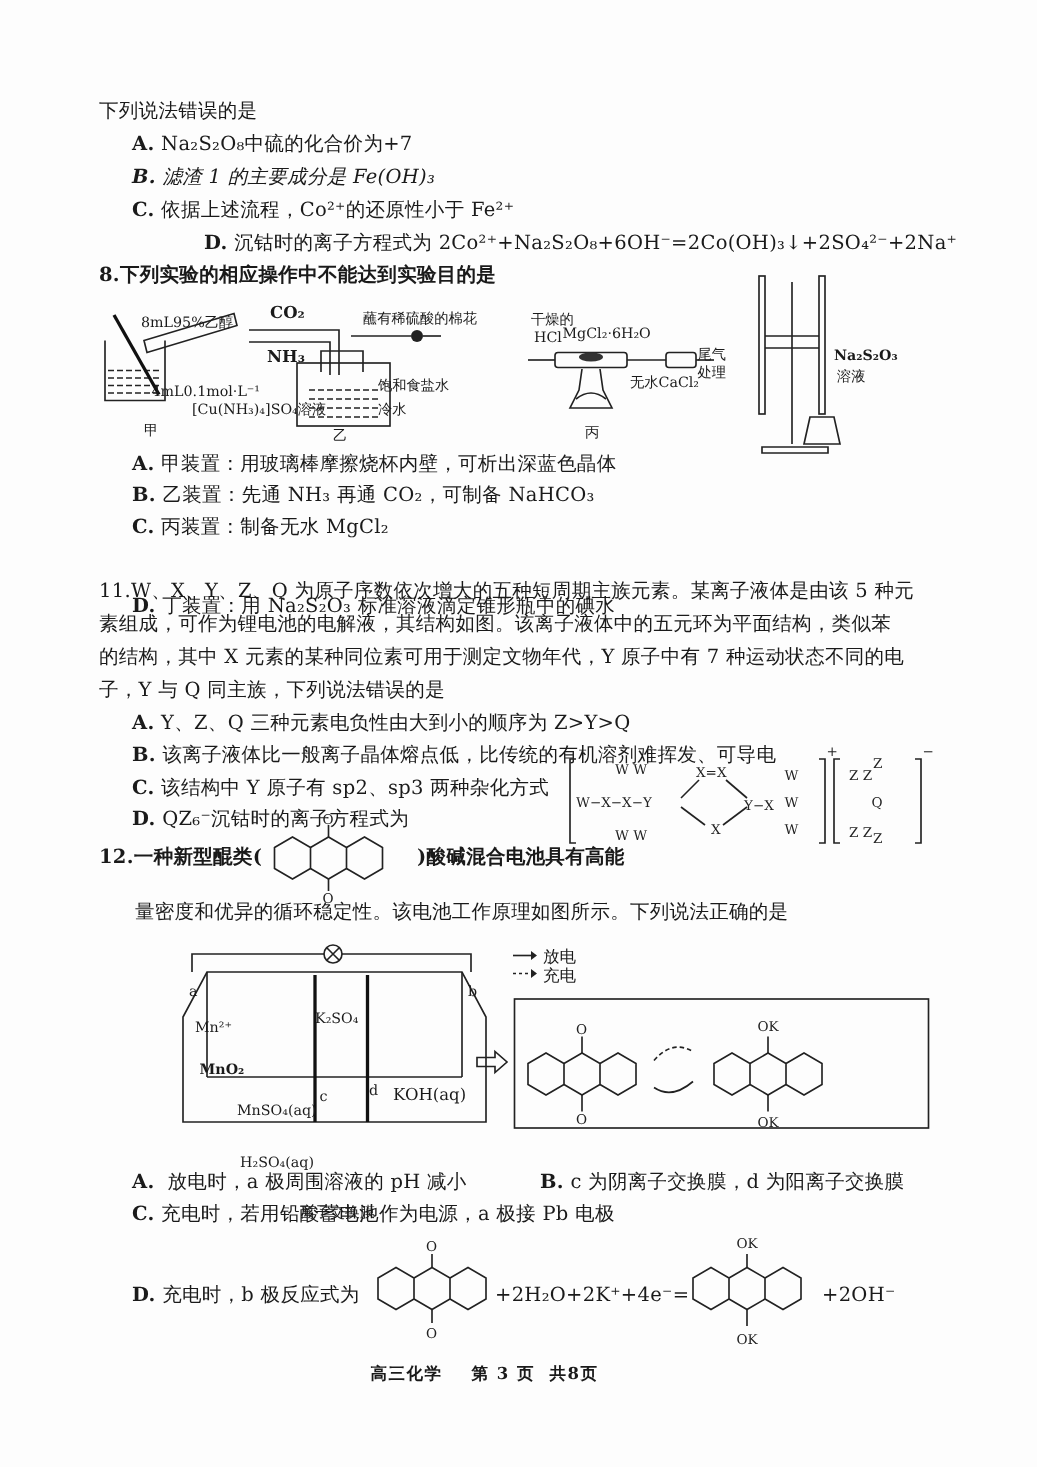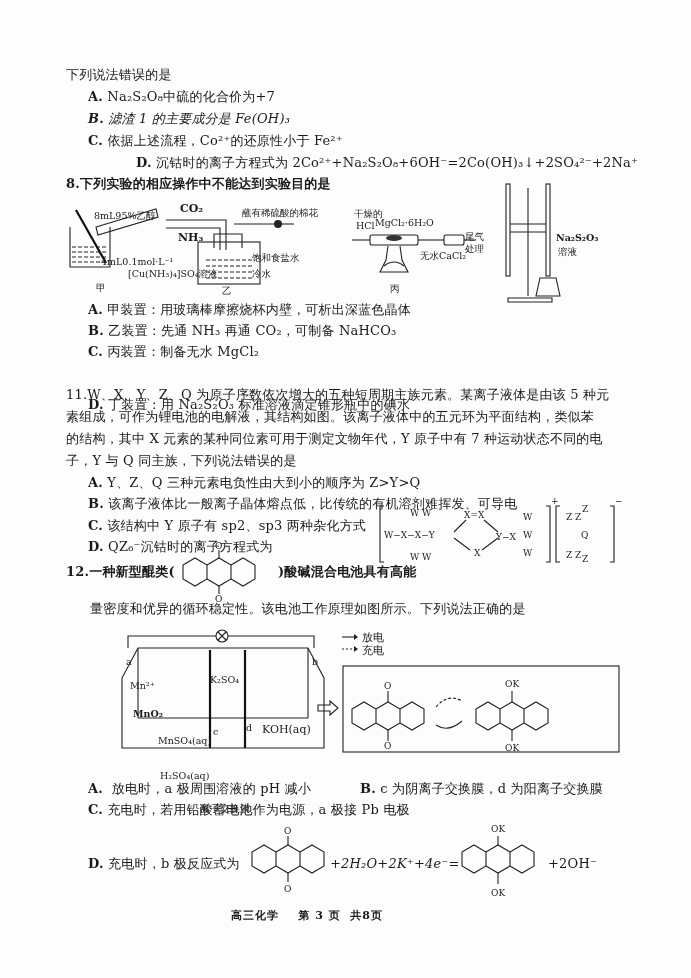--- a/index.html
+++ b/index.html
@@ -8,21 +8,21 @@
     font-family: "DejaVu Serif", "Liberation Serif", serif; color: #1a1a1a;
   }
   .line { position: absolute; font-size: 13px; line-height: 18px; white-space: nowrap; letter-spacing: 0.2px; }
   .q { left: 66px; }
   .opt { left: 88px; }
   .b { font-weight: bold; }
   .lbl { font-size: 9.5px; font-family: "DejaVu Serif", serif; white-space: nowrap; position: absolute; line-height: 11px; }
   svg { position: absolute; overflow: visible; }
   svg .stk { stroke: #222; fill: none; stroke-width: 1.1; }
   svg .thk { stroke: #111; fill: none; stroke-width: 2.2; }
-  .footer { position: absolute; left: 0; width: 614px; top: 908px; text-align: center; font-size: 11px; font-weight: bold; letter-spacing: 1px; }
+  .footer { position: absolute; left: 16px; width: 614px; top: 908px; text-align: center; font-size: 11px; font-weight: bold; letter-spacing: 1px; }
   .figtxt { font-size: 9px; font-family: "DejaVu Serif", serif; fill: #222; }
 </style>
 </head>
 <body>
 
 <div class="line q" style="top:66px;">下列说法错误的是</div>
 <div class="line opt" style="top:88px;"><span class="b">A.</span> <span>Na₂S₂O₈中硫的化合价为+7</span></div>
 <div class="line opt" style="top:110px;font-style:italic;"><span class="b">B.</span> <span>滤渣 1 的主要成分是 Fe(OH)₃</span></div>
 <div class="line opt" style="top:132px;"><span class="b">C.</span> <span>依据上述流程，Co²⁺的还原性小于 Fe²⁺</span></div>
 <div class="line opt" style="top:154px;margin-left:48px;"><span class="b">D.</span> <span>沉钴时的离子方程式为 2Co²⁺+Na₂S₂O₈+6OH⁻=2Co(OH)₃↓+2SO₄²⁻+2Na⁺</span></div>
@@ -210,21 +210,21 @@
 
 <svg style="left:250px;top:830px;" width="90" height="70">
   <path class="stk" d="M2 22 L14 15 L26 22 L26 36 L14 43 L2 36 Z"></path>
   <path class="stk" d="M26 22 L38 15 L50 22 L50 36 L38 43 L26 36"></path>
   <path class="stk" d="M50 22 L62 15 L74 22 L74 36 L62 43 L50 36"></path>
   <line class="stk" x1="38" y1="15" x2="38" y2="6"></line>
     <text class="figtxt" x="34" y="4">O</text>
   <line class="stk" x1="38" y1="43" x2="38" y2="52"></line>
     <text class="figtxt" x="34" y="62">O</text>
 </svg>
-<div class="line" style="left:330px;top:855px;font-style:italic;">+2H₂O+2K⁺+4e⁻=</div>
+<div class="line" style="left:330px;top:855px;">+2H₂O+2K⁺+4e⁻=</div>
 <svg style="left:460px;top:826px;" width="90" height="80">
   <path class="stk" d="M2 26 L14 19 L26 26 L26 40 L14 47 L2 40 Z"></path>
   <path class="stk" d="M26 26 L38 19 L50 26 L50 40 L38 47 L26 40"></path>
   <path class="stk" d="M50 26 L62 19 L74 26 L74 40 L62 47 L50 40"></path>
   <line class="stk" x1="38" y1="19" x2="38" y2="10"></line>
     <text class="figtxt" x="31" y="6">OK</text>
   <line class="stk" x1="38" y1="47" x2="38" y2="58"></line>
     <text class="figtxt" x="31" y="70">OK</text>
 </svg>
 <div class="line" style="left:548px;top:855px;">+2OH⁻</div>

